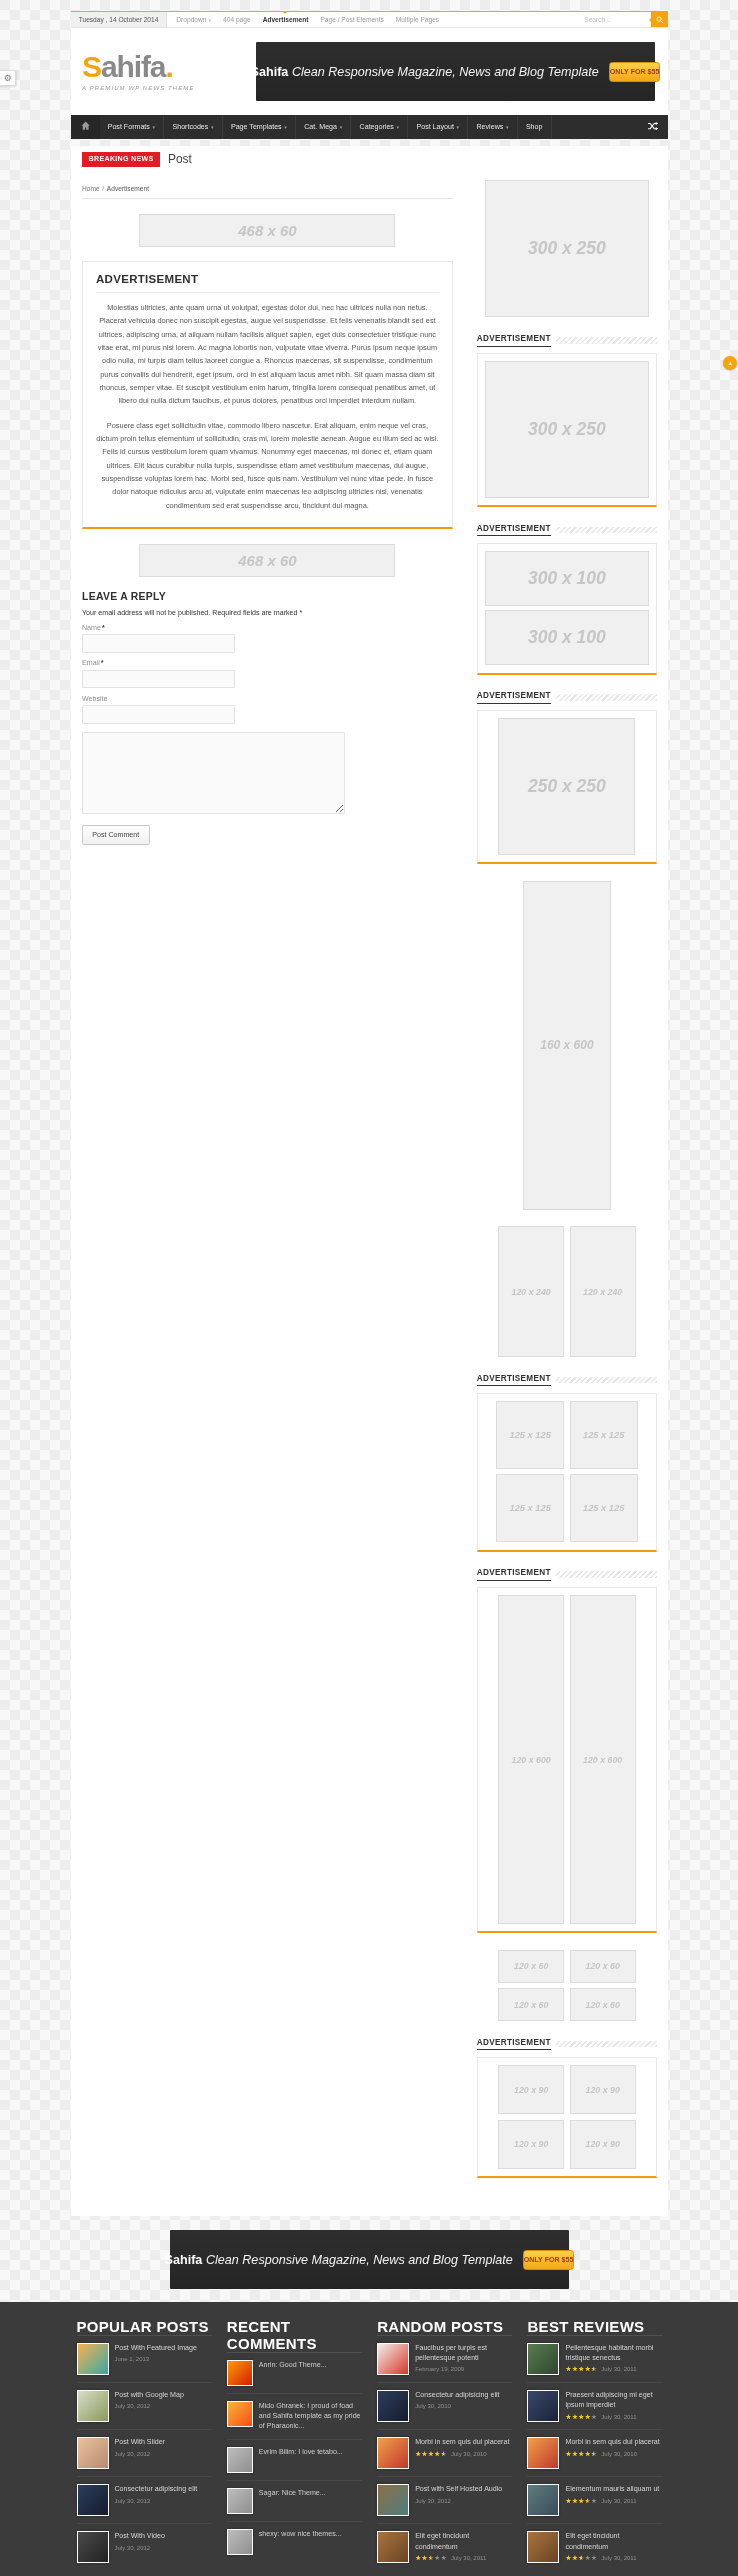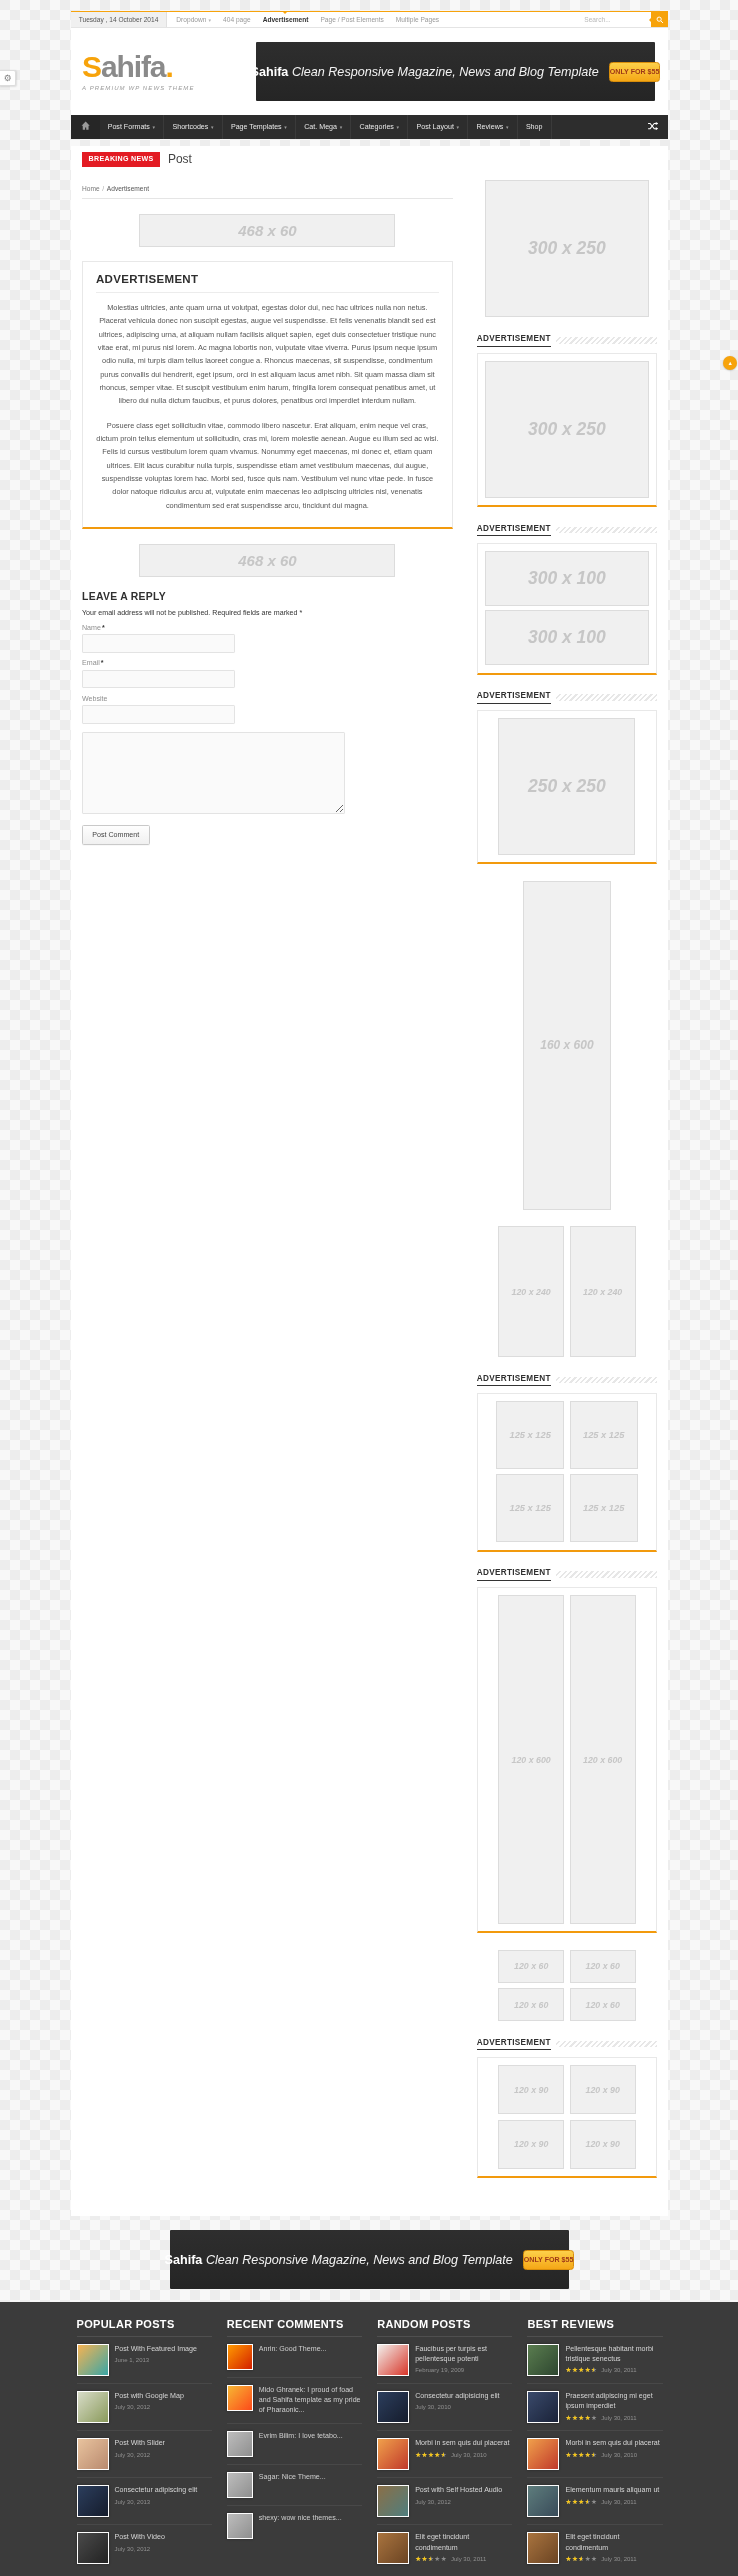--- a/index.html
+++ b/index.html
@@ -112,21 +112,21 @@
   .wt-text { font-size: 8.2px; font-weight:bold; color:#2f2f2f; letter-spacing:0.3px; border-bottom: 1.1px solid #333; padding-bottom: 2.7px; white-space:nowrap; }
   .wt-stripes { flex:1; height: 6.6px; background: repeating-linear-gradient(-45deg, #e7e7e7 0 1.6px, transparent 1.6px 3.8px); }
   .ad-area { display:flex; flex-wrap:wrap; gap: 5.5px; justify-content:center; align-items:flex-start; }
   .ad-area.layout-stack { align-items:center; gap: 4.4px; }
   .ad-area.boxed { background:#fff; border:0.5px solid #e8e8e8; border-bottom:2.2px solid #f29a0d; padding: 7.1px; }
 
   
   .footer-banner-strip { display:flex; justify-content:center; padding: 14.2px 0 13px; }
   .footer { background:#3b3b3b; padding-top: 15.3px; }
   .f-inner { width: 597px; margin: 0 auto; display:grid; grid-template-columns: repeat(4, 1fr); gap: 15.3px; padding: 0 5.5px; }
-  .fw-title { color:#fff; font-size: 11px; letter-spacing:0.3px; padding-bottom: 6px; border-bottom: 0.5px solid #4f4f4f; }
+  .fw-title { color:#fff; font-size: 15px; letter-spacing:0.3px; border-bottom: 0.5px solid #4f4f4f; }
   .fw-item { display:flex; gap: 6px; padding: 7.1px 0; border-bottom: 0.5px solid #484848; align-items:flex-start; }
   .fw-item:last-child { border-bottom: none; }
   .fw-thumb { width: 32px; height: 32px; flex: 0 0 auto; border: 1.1px solid #fdfdfd; box-shadow: 0 0 2.2px rgba(0,0,0,.4); }
   .fw-avatar { width: 26px; height: 26px; }
   .fw-info { font-size: 7.1px; color:#d6d6d6; line-height: 1.45; }
   .fw-post-title { cursor:pointer; }
   .fw-meta { display:flex; align-items:center; gap: 3.8px; margin-top: 2.2px; }
   .fw-date { font-size: 6px; color:#919191; }
   .comment-text { color:#cfcfcf; cursor:pointer; }
   .stars { position:relative; display:inline-block; font-size:6.6px; line-height:1; color:#8d8d8d; letter-spacing:0.5px; }

